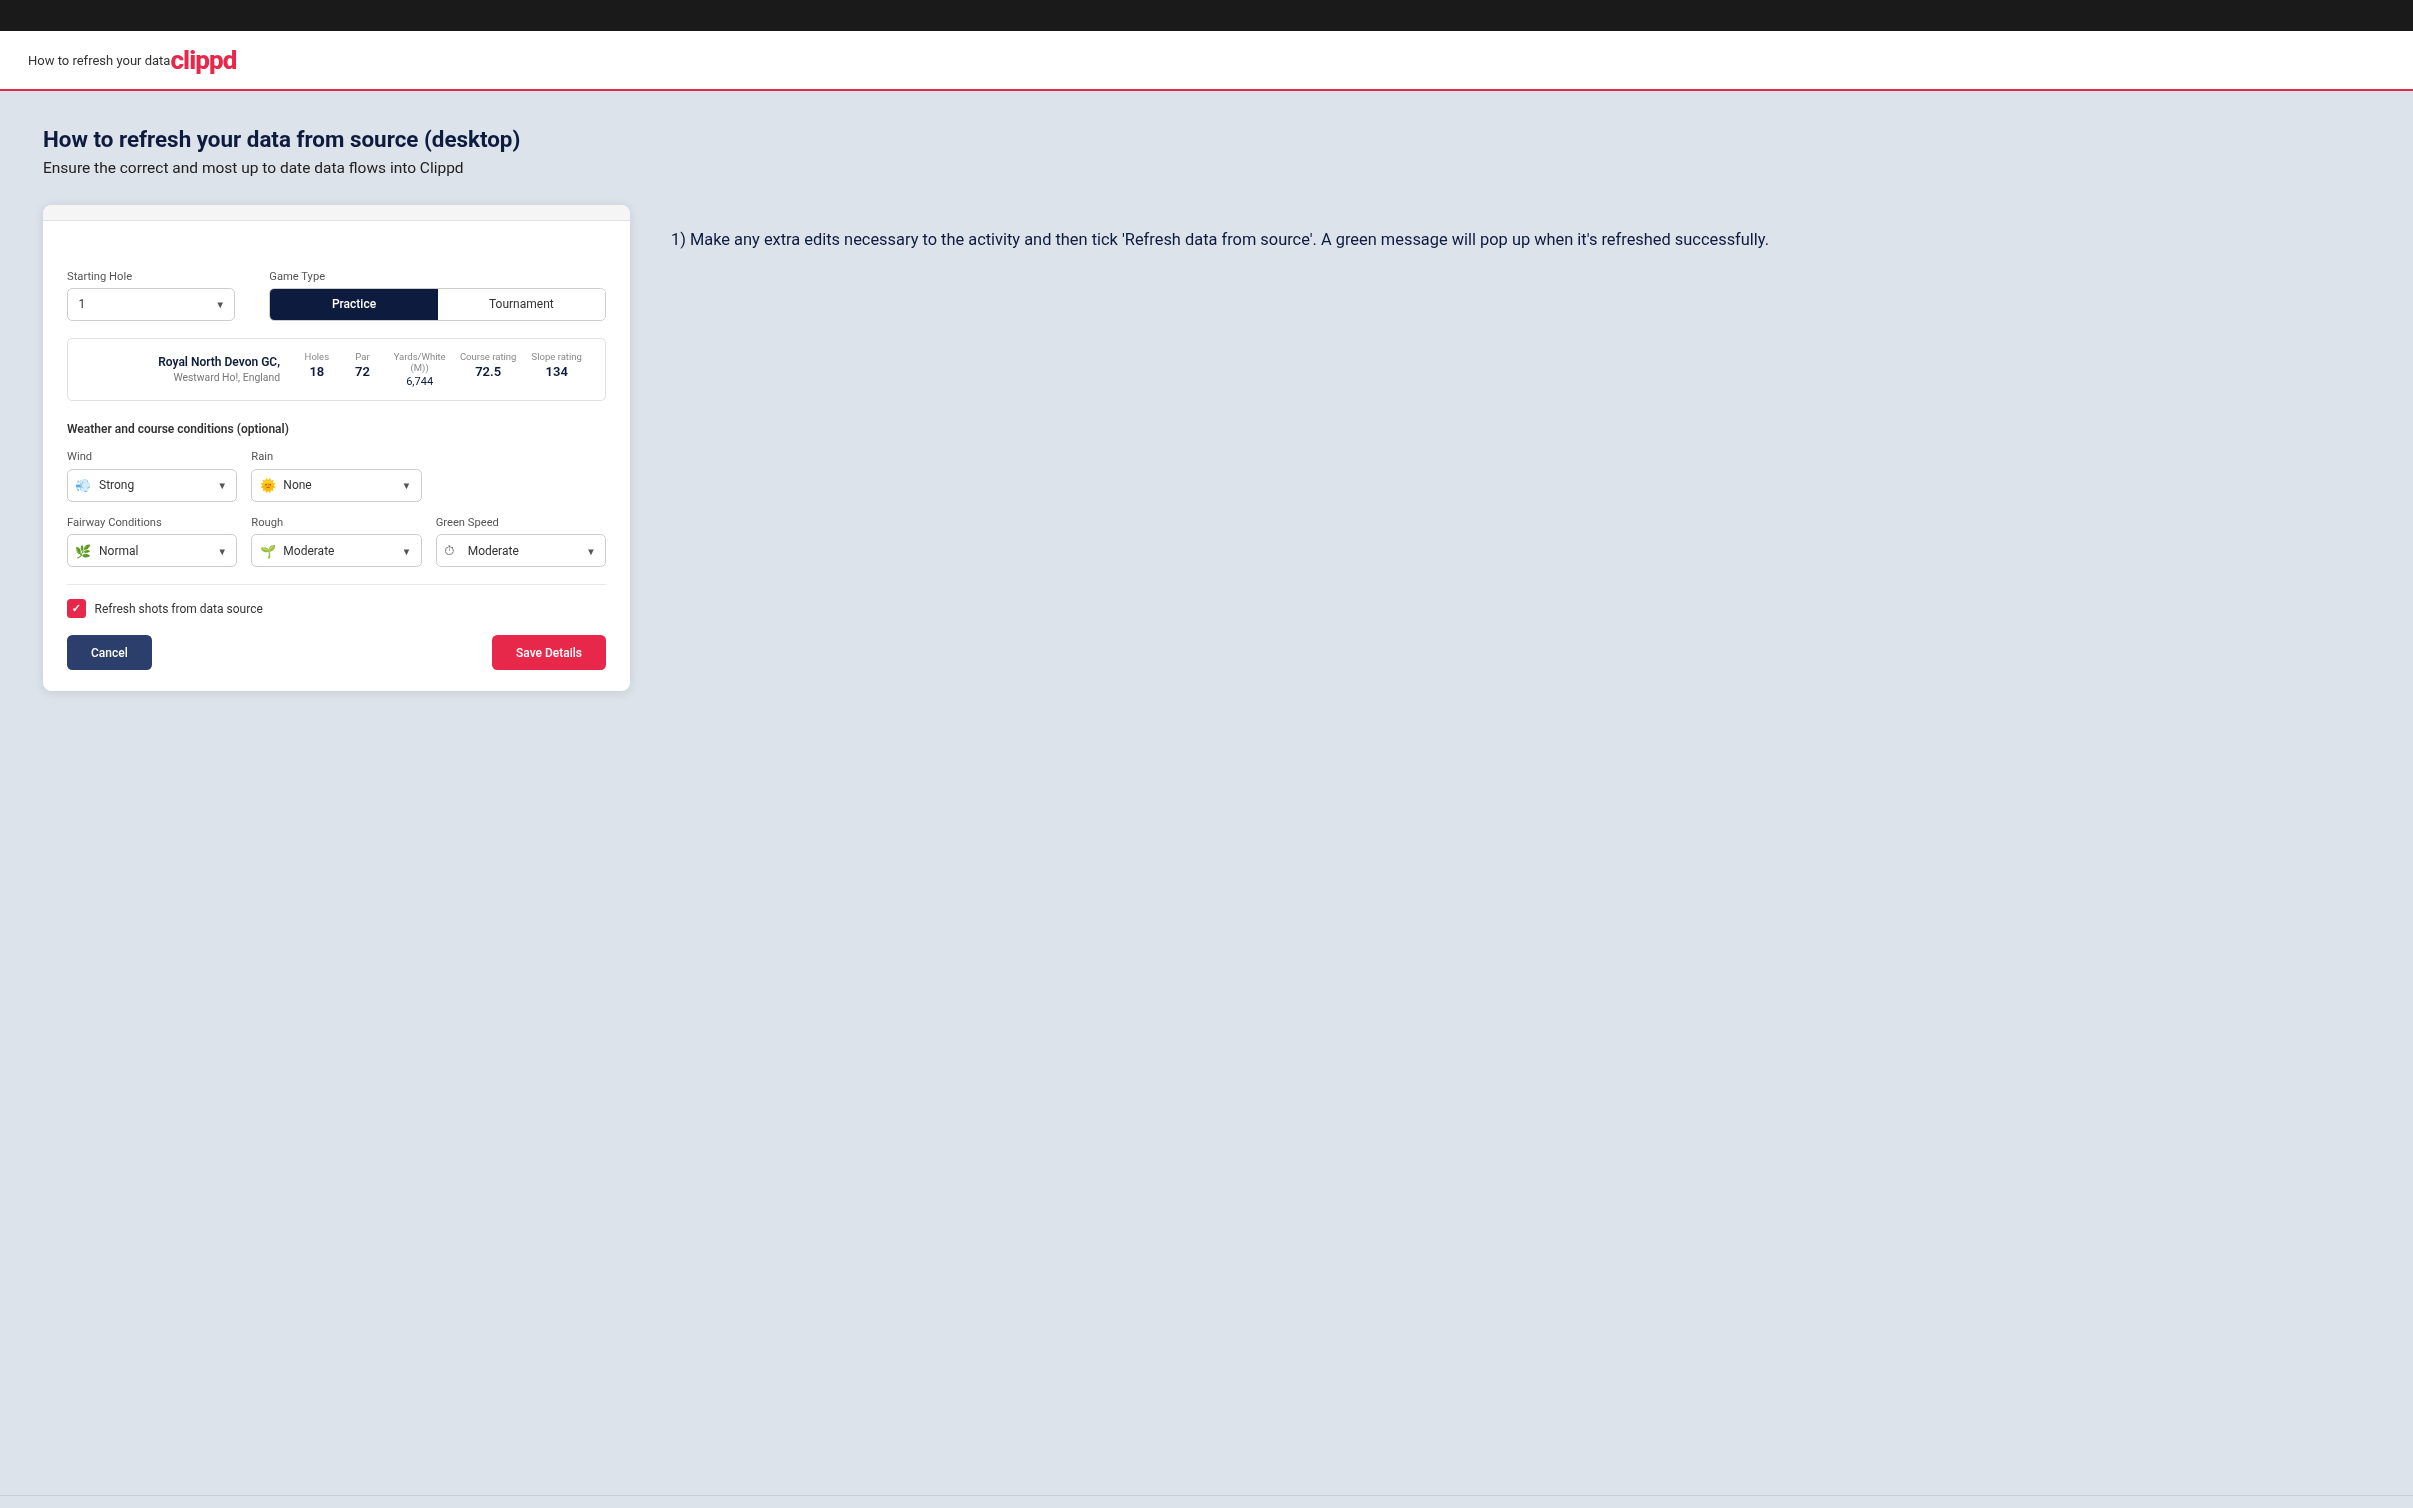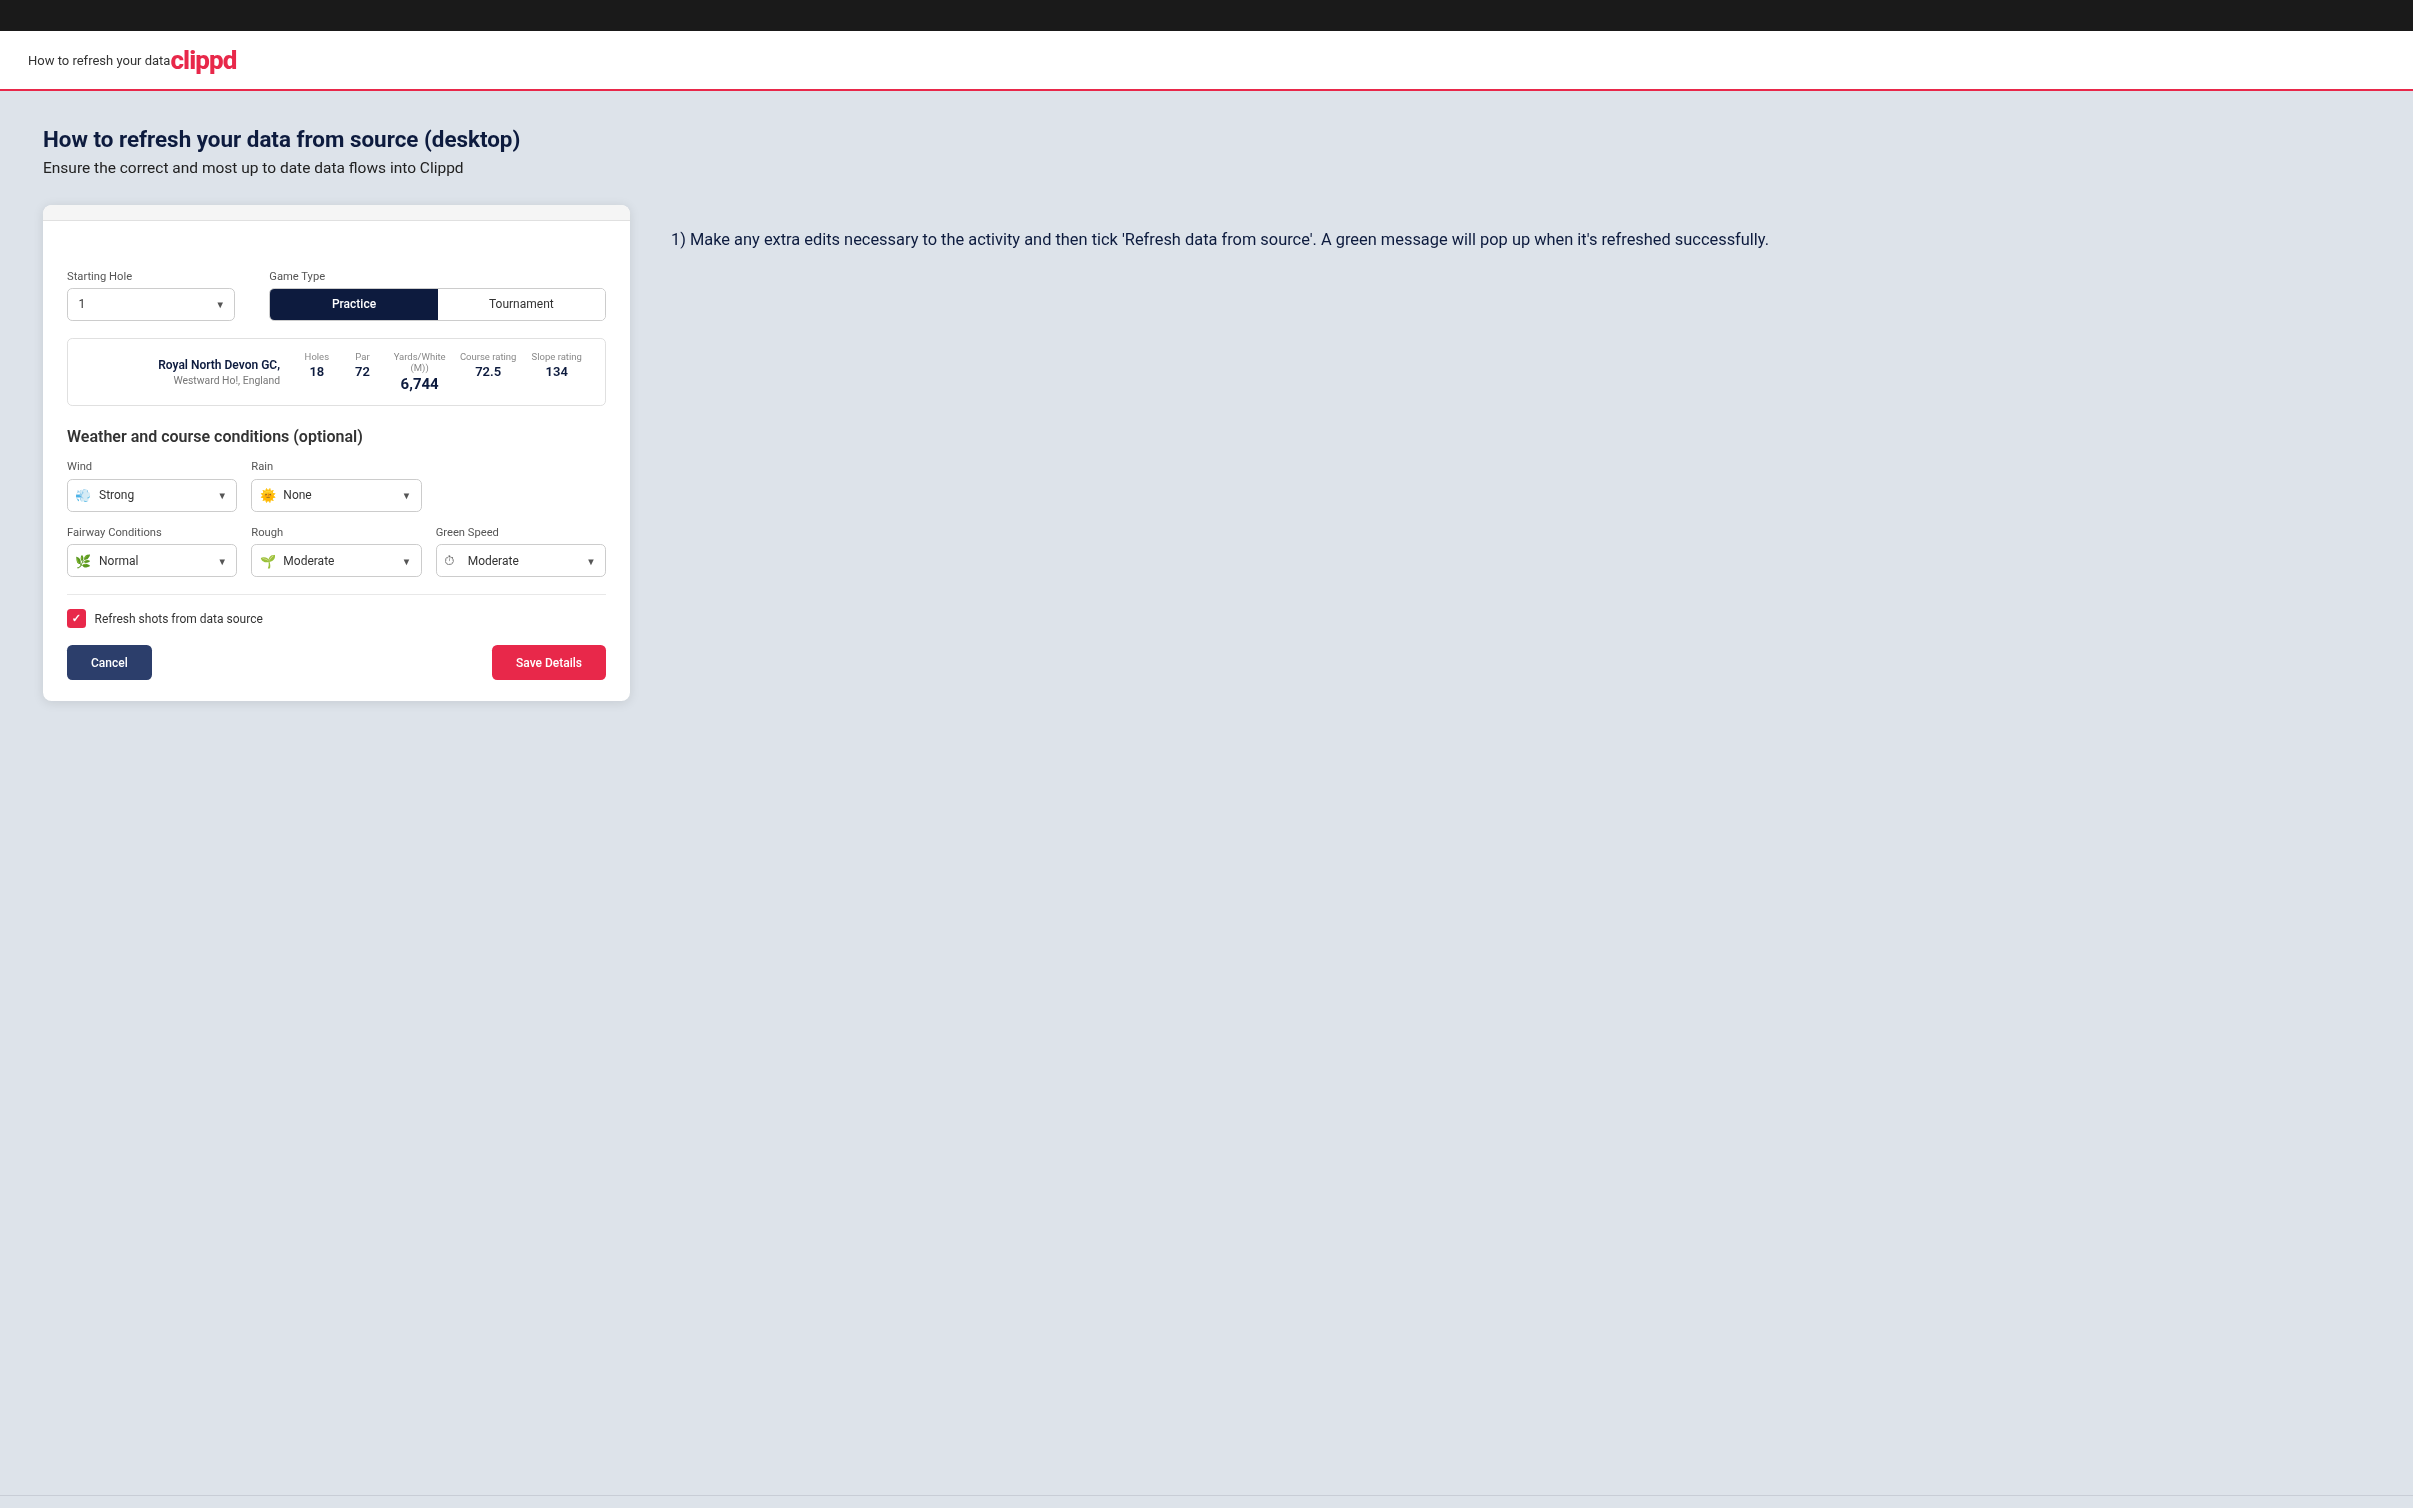--- a/index.html
+++ b/index.html
@@ -60,34 +60,34 @@
             <div style="flex:1; text-align:center;">
               <div style="font-size:9.5px; color:#888; margin-bottom:2.6px; font-family:-apple-system,BlinkMacSystemFont,'Segoe UI',Roboto,sans-serif;">Holes</div>
               <div style="font-size:13px; font-weight:600; color:#0d1b3e; font-family:-apple-system,BlinkMacSystemFont,'Segoe UI',Roboto,sans-serif;">18</div>
             </div>
             <div style="flex:1; text-align:center;">
               <div style="font-size:9.5px; color:#888; margin-bottom:2.6px; font-family:-apple-system,BlinkMacSystemFont,'Segoe UI',Roboto,sans-serif;">Par</div>
               <div style="font-size:13px; font-weight:600; color:#0d1b3e; font-family:-apple-system,BlinkMacSystemFont,'Segoe UI',Roboto,sans-serif;">72</div>
             </div>
             <div style="flex:1.5; text-align:center;">
               <div style="font-size:9.5px; color:#888; margin-bottom:2.6px; font-family:-apple-system,BlinkMacSystemFont,'Segoe UI',Roboto,sans-serif;">Yards/White (M))</div>
-              <div style="font-size:15px; font-weight:700; color:#0d1b3e; font-family:-apple-system,BlinkMacSystemFont,'Segoe UI',Roboto,sans-serif;">6,744</div>
+              <div style="font-size:11px; font-weight:400; color:#0d1b3e; font-family:-apple-system,BlinkMacSystemFont,'Segoe UI',Roboto,sans-serif;">6,744</div>
             </div>
             <div style="flex:1.5; text-align:center;">
               <div style="font-size:9.5px; color:#888; margin-bottom:2.6px; font-family:-apple-system,BlinkMacSystemFont,'Segoe UI',Roboto,sans-serif;">Course rating</div>
               <div style="font-size:13px; font-weight:600; color:#0d1b3e; font-family:-apple-system,BlinkMacSystemFont,'Segoe UI',Roboto,sans-serif;">72.5</div>
             </div>
             <div style="flex:1.5; text-align:center;">
               <div style="font-size:9.5px; color:#888; margin-bottom:2.6px; font-family:-apple-system,BlinkMacSystemFont,'Segoe UI',Roboto,sans-serif;">Slope rating</div>
               <div style="font-size:13px; font-weight:600; color:#0d1b3e; font-family:-apple-system,BlinkMacSystemFont,'Segoe UI',Roboto,sans-serif;">134</div>
             </div>
           </div>
         </div>
 
-        <div style="font-size:16px; font-weight:600; color:#333; margin-bottom:14px; font-family:-apple-system,BlinkMacSystemFont,'Segoe UI',Roboto,sans-serif;">Weather and course conditions (optional)</div>
+        <div style="font-size:12px; font-weight:600; color:#333; margin-bottom:14px; font-family:-apple-system,BlinkMacSystemFont,'Segoe UI',Roboto,sans-serif;">Weather and course conditions (optional)</div>
 
         <div style="display:flex; gap:14px; margin-bottom:14px;">
           <div style="flex:1; display:flex; flex-direction:column; gap:5.2px;">
             <label style="font-size:11.2px; color:#555; font-family:-apple-system,BlinkMacSystemFont,'Segoe UI',Roboto,sans-serif;">Wind</label>
             <div style="position:relative;">
               <span style="position:absolute;left:8.6px;top:50%;transform:translateY(-50%);font-size:13px;pointer-events:none;color:#555;">💨</span>
               <select style="width:100%; padding:8.6px 31px 8.6px 31px; border:0.9px solid #ccc; border-radius:5.2px; font-size:12px; color:#333; background:#fff; appearance:none; cursor:pointer; font-family:-apple-system,BlinkMacSystemFont,'Segoe UI',Roboto,sans-serif;">
                 <option>Strong</option>
               </select>
               <span style="position:absolute;right:10.4px;top:50%;transform:translateY(-50%);pointer-events:none;color:#555;font-size:9.5px;">▼</span>

